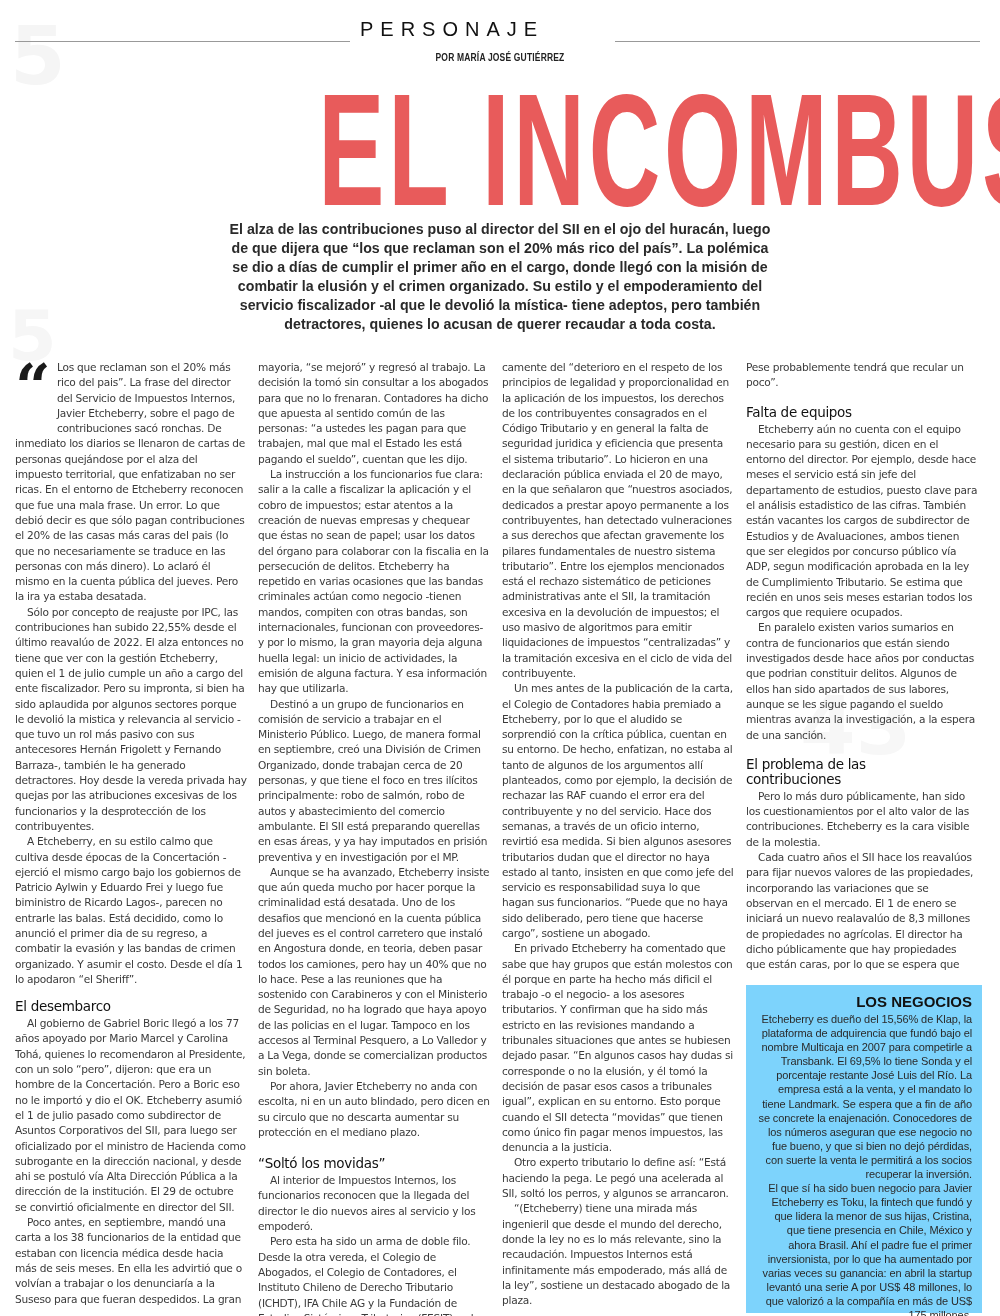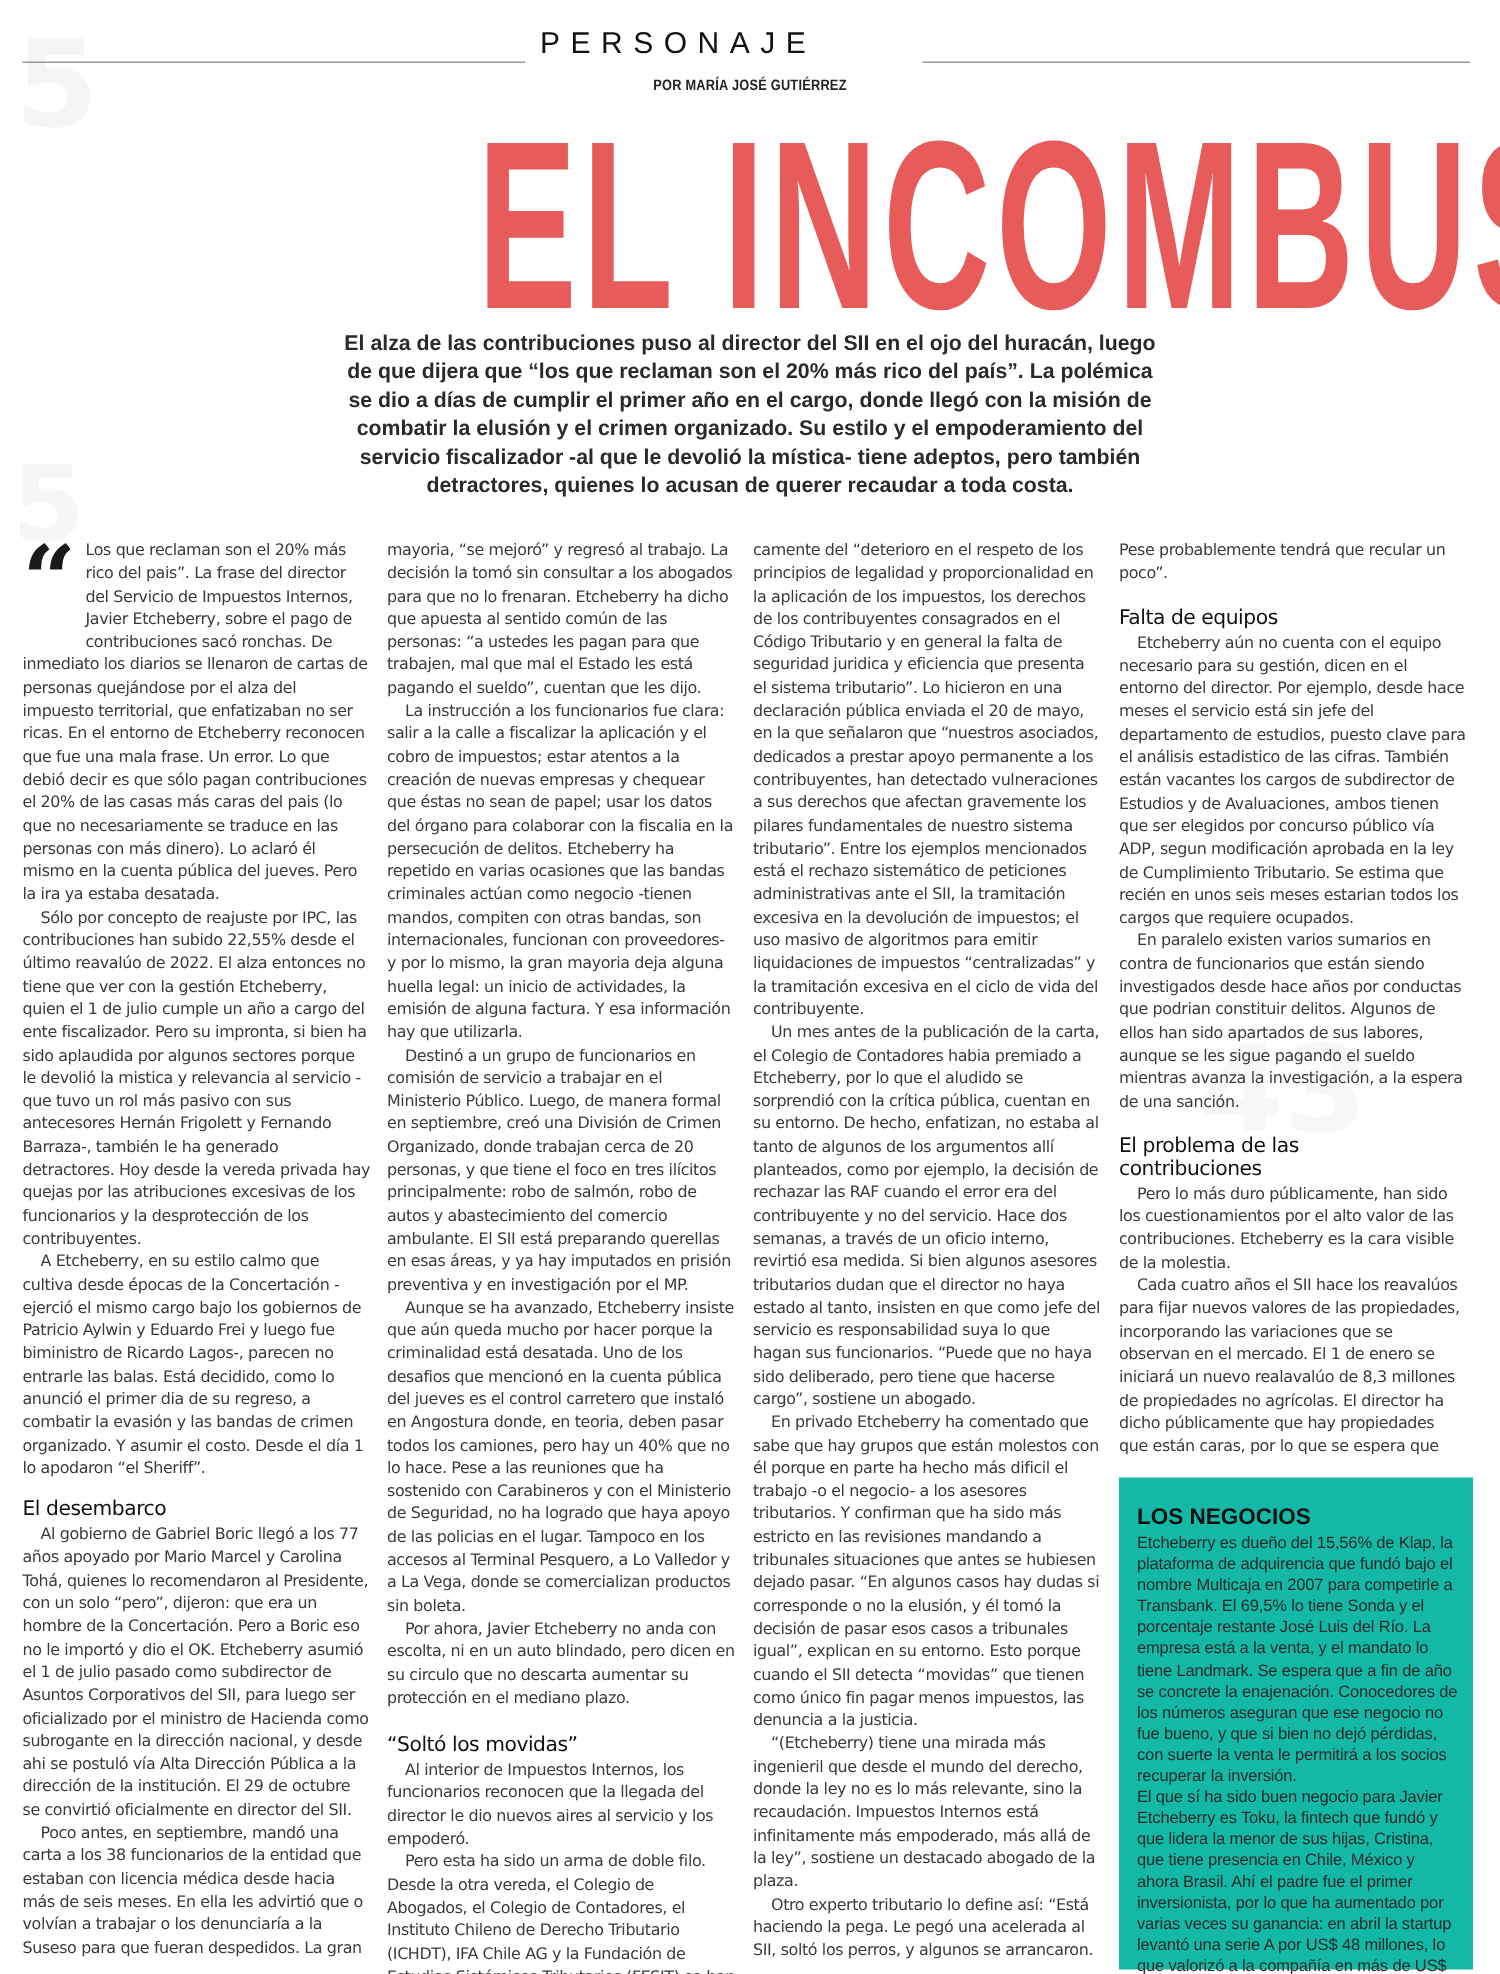--- a/index.html
+++ b/index.html
@@ -29,21 +29,21 @@
   .c2 { left: 258px; width: 232px; }
   .c3 { left: 502px; width: 232px; }
   .c4 { left: 746px; width: 232px; }
   .col p { text-indent: 12px; letter-spacing: -0.25px; }
   .col p.noindent { text-indent: 0; }
   .col h3 { font-family: "DejaVu Sans", sans-serif; font-weight: normal; font-size: 13.5px; line-height: 15px; color: #111; margin-top: 12px; margin-bottom: 2px; letter-spacing: -0.3px; }
 
   .lead-wrap { position: relative; }
   .dropquote { float: left; font-family: "DejaVu Serif", serif; font-weight: bold; font-size: 62px; line-height: 50px; height: 66px; color: #1a1a1a; margin-right: 6px; margin-top: 2px; letter-spacing: -6px; width: 36px; }
 
-  .sidebar-box { position: absolute; left: 746px; top: 985px; width: 236px; height: 328px; background: #14b8a6; padding: 18px 10px 8px 12px; z-index: 1; }
+  .sidebar-box { position: absolute; left: 746px; top: 985px; width: 236px; height: 328px; background: #7dd3fc; padding: 8px 10px 8px 12px; z-index: 1; text-align: right; }
   .sidebar-title { font-family: "Liberation Sans", sans-serif; font-weight: bold; font-size: 15px; color: #111; margin-bottom: 2px; }
   .sidebar-box p { font-family: "Liberation Sans", sans-serif; font-size: 11px; line-height: 14.1px; color: #2a2a2a; letter-spacing: -0.1px; }
 </style>
 </head>
 <body>
 
 <div class="watermark wm1">5</div>
 <div class="watermark wm2">5</div>
 <div class="watermark wm3">43</div>
 
@@ -65,36 +65,36 @@
     <p class="noindent">Los que reclaman son el 20% más rico del pais”. La frase del director del Servicio de Impuestos Internos, Javier Etcheberry, sobre el pago de contribuciones sacó ronchas. De inmediato los diarios se llenaron de cartas de personas quejándose por el alza del impuesto territorial, que enfatizaban no ser ricas. En el entorno de Etcheberry reconocen que fue una mala frase. Un error. Lo que debió decir es que sólo pagan contribuciones el 20% de las casas más caras del pais (lo que no necesariamente se traduce en las personas con más dinero). Lo aclaró él mismo en la cuenta pública del jueves. Pero la ira ya estaba desatada.</p>
   </div>
   <p>Sólo por concepto de reajuste por IPC, las contribuciones han subido 22,55% desde el último reavalúo de 2022. El alza entonces no tiene que ver con la gestión Etcheberry, quien el 1 de julio cumple un año a cargo del ente fiscalizador. Pero su impronta, si bien ha sido aplaudida por algunos sectores porque le devolió la mistica y relevancia al servicio -que tuvo un rol más pasivo con sus antecesores Hernán Frigolett y Fernando Barraza-, también le ha generado detractores. Hoy desde la vereda privada hay quejas por las atribuciones excesivas de los funcionarios y la desprotección de los contribuyentes.</p>
   <p>A Etcheberry, en su estilo calmo que cultiva desde épocas de la Concertación -ejerció el mismo cargo bajo los gobiernos de Patricio Aylwin y Eduardo Frei y luego fue biministro de Ricardo Lagos-, parecen no entrarle las balas. Está decidido, como lo anunció el primer dia de su regreso, a combatir la evasión y las bandas de crimen organizado. Y asumir el costo. Desde el día 1 lo apodaron “el Sheriff”.</p>
   <h3>El desembarco</h3>
   <p>Al gobierno de Gabriel Boric llegó a los 77 años apoyado por Mario Marcel y Carolina Tohá, quienes lo recomendaron al Presidente, con un solo “pero”, dijeron: que era un hombre de la Concertación. Pero a Boric eso no le importó y dio el OK. Etcheberry asumió el 1 de julio pasado como subdirector de Asuntos Corporativos del SII, para luego ser oficializado por el ministro de Hacienda como subrogante en la dirección nacional, y desde ahi se postuló vía Alta Dirección Pública a la dirección de la institución. El 29 de octubre se convirtió oficialmente en director del SII.</p>
   <p>Poco antes, en septiembre, mandó una carta a los 38 funcionarios de la entidad que estaban con licencia médica desde hacia más de seis meses. En ella les advirtió que o volvían a trabajar o los denunciaría a la Suseso para que fueran despedidos. La gran</p>
 </div>
 
 <div class="col c2">
-  <p class="noindent">mayoria, “se mejoró” y regresó al trabajo. La decisión la tomó sin consultar a los abogados para que no lo frenaran. Etcheberry ha dicho que apuesta al sentido común de las personas: “a ustedes les pagan para que trabajen, mal que mal el Estado les está pagando el sueldo”, cuentan que les dijo.</p>
+  <p class="noindent">mayoria, “se mejoró” y regresó al trabajo. La decisión la tomó sin consultar a los abogados para que no lo frenaran. Contadores ha dicho que apuesta al sentido común de las personas: “a ustedes les pagan para que trabajen, mal que mal el Estado les está pagando el sueldo”, cuentan que les dijo.</p>
   <p>La instrucción a los funcionarios fue clara: salir a la calle a fiscalizar la aplicación y el cobro de impuestos; estar atentos a la creación de nuevas empresas y chequear que éstas no sean de papel; usar los datos del órgano para colaborar con la fiscalia en la persecución de delitos. Etcheberry ha repetido en varias ocasiones que las bandas criminales actúan como negocio -tienen mandos, compiten con otras bandas, son internacionales, funcionan con proveedores- y por lo mismo, la gran mayoria deja alguna huella legal: un inicio de actividades, la emisión de alguna factura.  Y esa información hay que utilizarla.</p>
   <p>Destinó a un grupo de funcionarios en comisión de servicio a trabajar en el Ministerio Público. Luego, de manera formal en septiembre, creó una División de Crimen Organizado, donde trabajan cerca de 20 personas, y que tiene el foco en tres ilícitos principalmente: robo de salmón, robo de autos y abastecimiento del comercio ambulante. El SII está preparando querellas en esas áreas, y ya hay imputados en prisión preventiva y en investigación por el MP.</p>
   <p>Aunque se ha avanzado, Etcheberry insiste que aún queda mucho por hacer porque la criminalidad está desatada. Uno de los desafios que mencionó en la cuenta pública del jueves es el control carretero que instaló en Angostura donde, en teoria, deben pasar todos los camiones, pero hay un 40% que no lo hace. Pese a las reuniones que ha sostenido con Carabineros y con el Ministerio de Seguridad, no ha logrado que haya apoyo de las policias en el lugar. Tampoco en los accesos al Terminal Pesquero, a Lo Valledor y a La Vega, donde se comercializan productos sin boleta.</p>
   <p>Por ahora, Javier Etcheberry no anda con escolta, ni en un auto blindado, pero dicen en su circulo que no descarta aumentar su protección en el mediano plazo.</p>
   <h3 style="margin-top:16px;">“Soltó los movidas”</h3>
   <p>Al interior de Impuestos Internos, los funcionarios reconocen que la llegada del director le dio nuevos aires al servicio y los empoderó.</p>
   <p>Pero esta ha sido un arma de doble filo. Desde la otra vereda, el Colegio de Abogados, el Colegio de Contadores, el Instituto Chileno de Derecho Tributario (ICHDT), IFA Chile AG y la Fundación de Estudios Sistémicos Tributarios (FESIT) se han quejado públi-</p>
 </div>
 
 <div class="col c3">
   <p class="noindent">camente del “deterioro en el respeto de los principios de legalidad y proporcionalidad en la aplicación de los impuestos, los derechos de los contribuyentes consagrados en el Código Tributario y en general la falta de seguridad juridica y eficiencia que presenta el sistema tributario”. Lo hicieron en una declaración pública enviada el 20 de mayo, en la que señalaron que “nuestros asociados, dedicados a prestar apoyo permanente a los contribuyentes, han detectado vulneraciones a sus derechos que afectan gravemente los pilares fundamentales de nuestro sistema tributario”. Entre los ejemplos mencionados está el rechazo sistemático de peticiones administrativas ante el SII, la tramitación excesiva en la devolución de impuestos; el uso masivo de algoritmos para emitir liquidaciones de impuestos “centralizadas” y la tramitación excesiva en el ciclo de vida del contribuyente.</p>
   <p>Un mes antes de la publicación de la carta, el Colegio de Contadores habia premiado a Etcheberry, por lo que el aludido se sorprendió con la crítica pública, cuentan en su entorno. De hecho, enfatizan, no estaba al tanto de algunos de los argumentos allí planteados, como por ejemplo, la decisión de rechazar las RAF cuando el error era del contribuyente y no del servicio. Hace dos semanas, a través de un oficio interno, revirtió esa medida. Si bien algunos asesores tributarios dudan que el director no haya estado al tanto, insisten en que como jefe del servicio es responsabilidad suya lo que hagan sus funcionarios. “Puede que no haya sido deliberado, pero tiene que hacerse cargo”, sostiene un abogado.</p>
   <p>En privado Etcheberry ha comentado que sabe que hay grupos que están molestos con él porque en parte ha hecho más dificil el trabajo -o el negocio- a los asesores tributarios. Y confirman que ha sido más estricto en las revisiones mandando a tribunales situaciones que antes se hubiesen dejado pasar. “En algunos casos hay dudas si corresponde o no la elusión, y él tomó la decisión de pasar esos casos a tribunales igual”, explican en su entorno. Esto porque cuando el SII detecta “movidas” que tienen como único fin pagar menos impuestos, las denuncia a la justicia.</p>
+  <p>Otro experto tributario lo define así: “Está haciendo la pega. Le pegó una acelerada al SII, soltó los perros, y algunos se arrancaron.</p>
   <p>“(Etcheberry) tiene una mirada más ingenieril que desde el mundo del derecho, donde la ley no es lo más relevante, sino la recaudación. Impuestos Internos está infinitamente más empoderado, más allá de la ley”, sostiene un destacado abogado de la plaza.</p>
-  <p>Otro experto tributario lo define así: “Está haciendo la pega. Le pegó una acelerada al SII, soltó los perros, y algunos se arrancaron.</p>
 </div>
 
 <div class="col c4">
   <p class="noindent">Pese probablemente tendrá que recular un poco”.</p>
   <h3 style="margin-top:14px;">Falta de equipos</h3>
   <p>Etcheberry aún no cuenta con el equipo necesario para su gestión, dicen en el entorno del director. Por ejemplo, desde hace meses el servicio está sin jefe del departamento de estudios, puesto clave para el análisis estadistico de las cifras. También están vacantes los cargos de subdirector de Estudios y de Avaluaciones, ambos tienen que ser elegidos por concurso público vía ADP, segun modificación aprobada en la ley de Cumplimiento Tributario. Se estima que recién en unos seis meses estarian todos los cargos que requiere ocupados.</p>
   <p>En paralelo existen varios sumarios en contra de funcionarios que están siendo investigados desde hace años por conductas que podrian constituir delitos. Algunos de ellos han sido apartados de sus labores, aunque se les sigue pagando el sueldo mientras avanza la investigación, a la espera de una sanción.</p>
   <h3 style="margin-top:14px; width:140px;">El problema de las contribuciones</h3>
   <p>Pero lo más duro públicamente, han sido los cuestionamientos por el alto valor de las contribuciones. Etcheberry es la cara visible de la molestia.</p>
   <p>Cada cuatro años el SII hace los reavalúos para fijar nuevos valores de las propiedades, incorporando las variaciones que se observan en el mercado. El 1 de enero se iniciará un nuevo realavalúo de 8,3 millones de propiedades no agrícolas. El director ha dicho públicamente que hay propiedades que están caras, por lo que se espera que</p>

